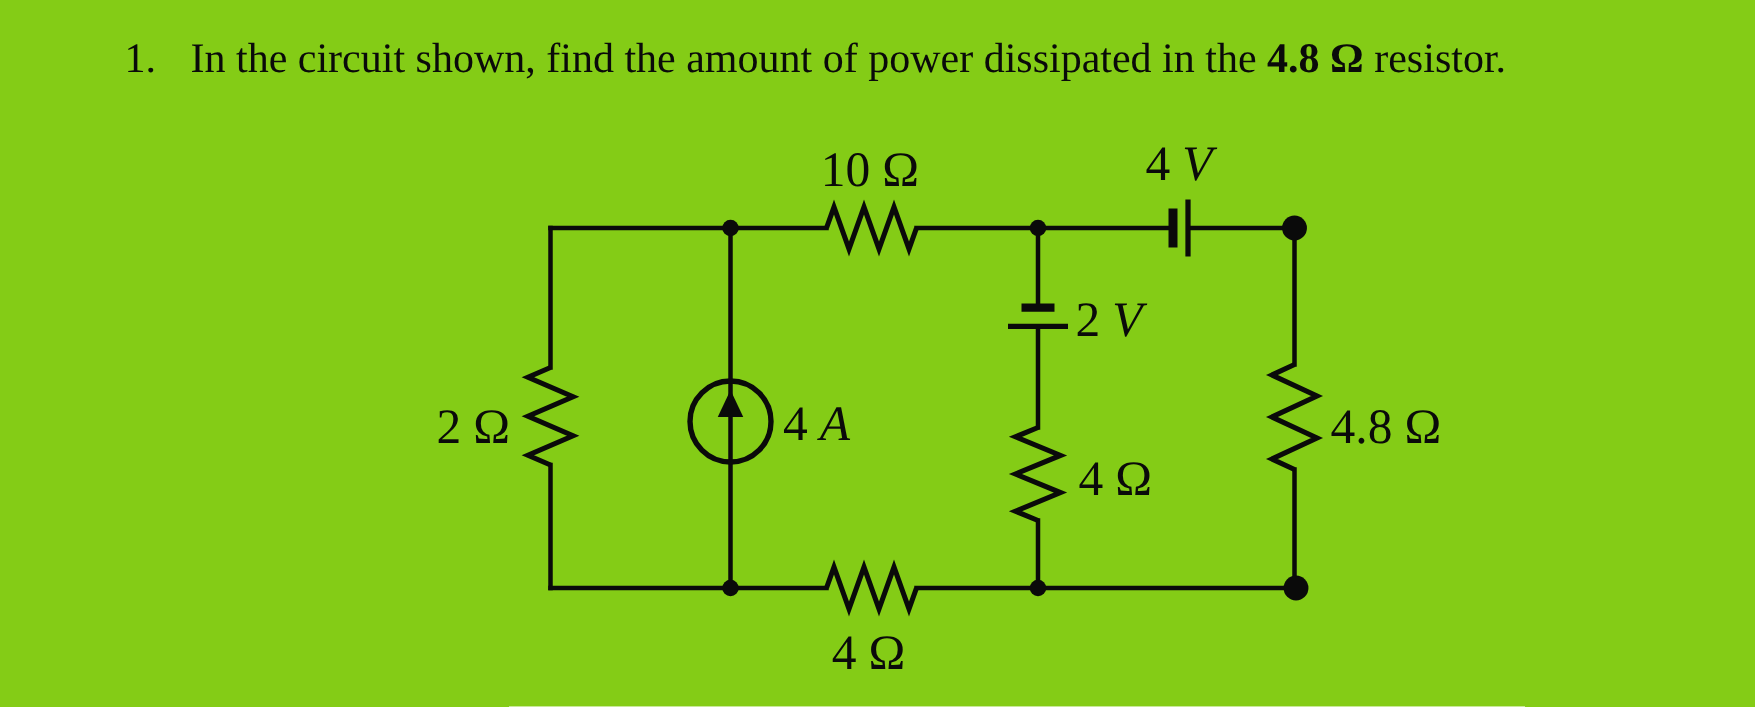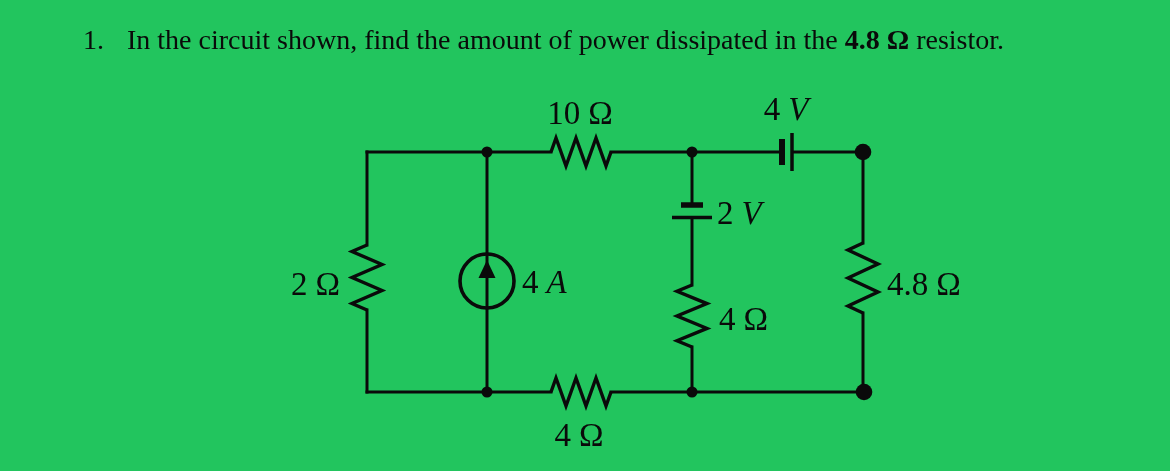--- a/index.html
+++ b/index.html
@@ -1,19 +1,19 @@
 <!DOCTYPE html>
 <html><head>
 <meta charset="utf-8">
 <style>
   html,body{margin:0;padding:0;background:#ffffff;}
   .page{
     position:relative;
     width:1170px;height:471px;
-    background:#22c55e;
+    background:#84cc16;
     font-family:"Liberation Serif", serif;
     overflow:hidden;
   }
   .problem-title{
     position:absolute;
     left:83px;top:24px;
     font-size:28px;
     color:#0a0a0a;
     white-space:nowrap;
   }

